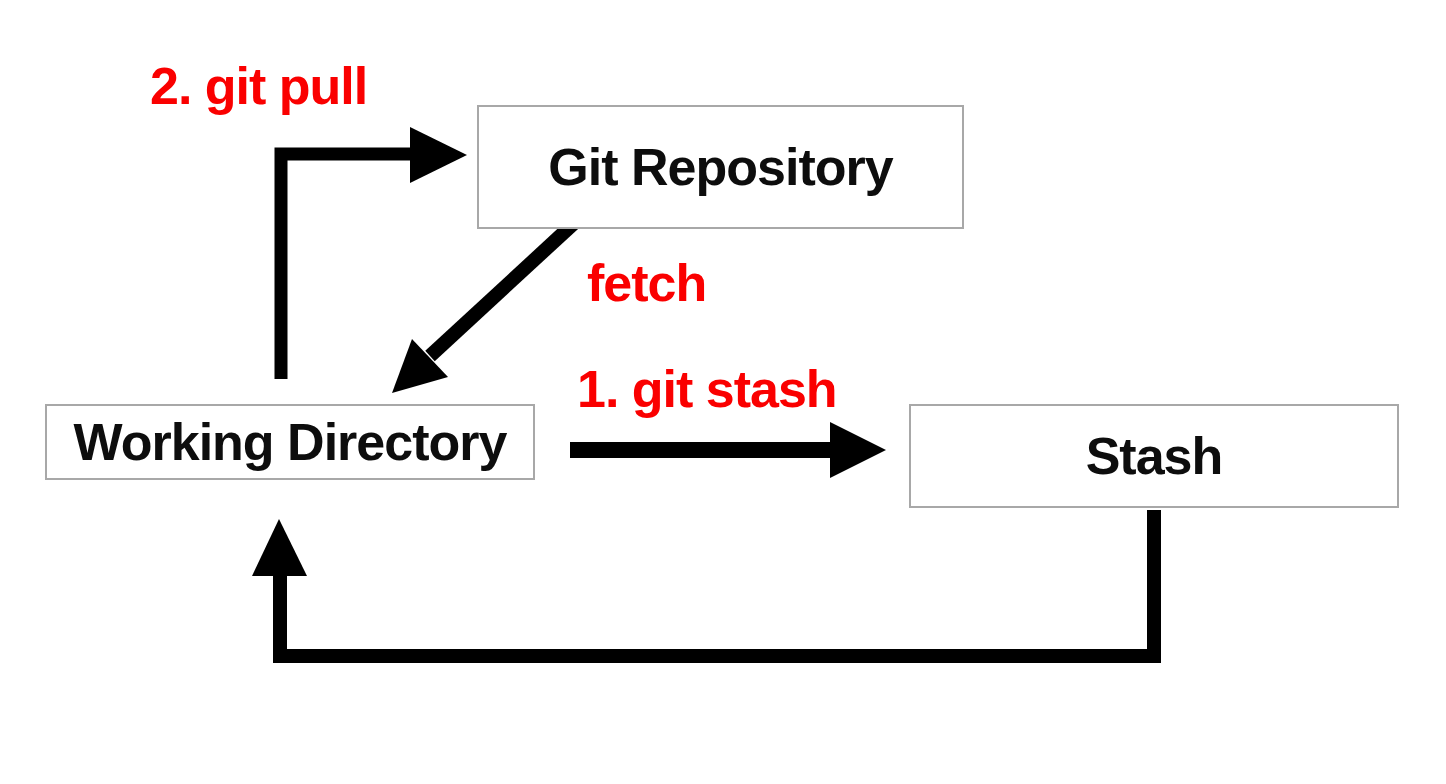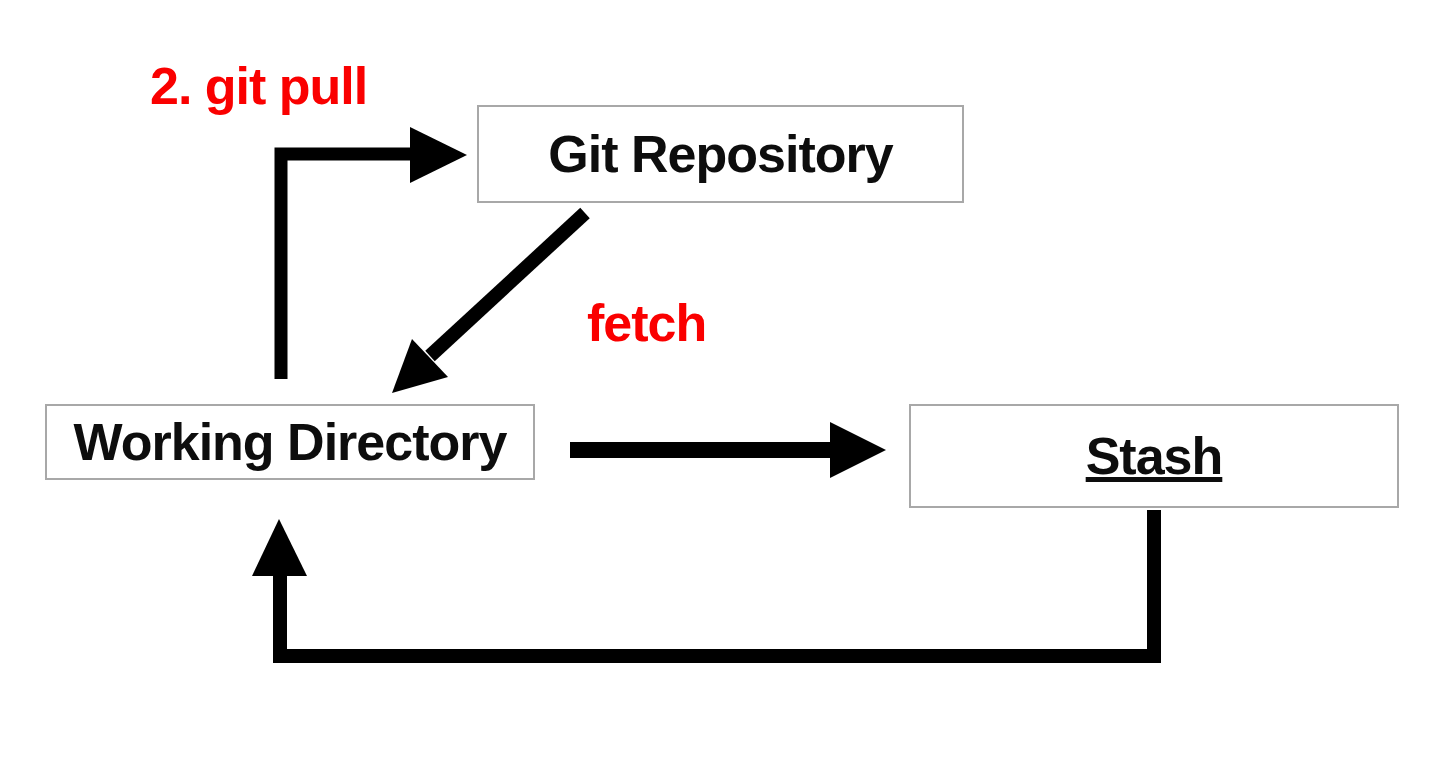--- a/index.html
+++ b/index.html
@@ -29,35 +29,35 @@
     border: 2px solid #a8a8a8;
     display: flex;
     align-items: center;
     justify-content: center;
     font-size: 52px;
     font-weight: bold;
     color: #0d0d0d;
     letter-spacing: -1px;
     white-space: nowrap;
   }
-  .node-repo  { left: 477px; top: 105px; width: 487px; height: 98px;  }
+  .node-repo  { left: 477px; top: 105px; width: 487px; height: 124px;  }
   .node-wd    { left: 45px;  top: 404px; width: 490px; height: 76px; }
-  .node-stash { left: 909px; top: 404px; width: 490px; height: 104px; text-decoration: underline; }
+  .node-stash { left: 909px; top: 404px; width: 490px; height: 104px; }
 
   .edge-label {
     position: absolute;
     font-size: 52px;
     font-weight: bold;
     color: #fa0000;
     letter-spacing: -1px;
     white-space: nowrap;
     line-height: 1;
   }
   .label-pull  { left: 150px; top: 60px;  }
-  .label-fetch { left: 587px; top: 257px; margin-top: 40px; }
+  .label-fetch { left: 587px; top: 257px; }
   .label-stash { left: 577px; top: 363px; }
   .label-pop   { left: 585px; top: 693px; }
 
   .arrow-stroke {
     fill: none;
     stroke: #000000;
   }
   .arrow-head {
     fill: #000000;
     stroke: none;
@@ -100,15 +100,16 @@
   </div>
 
   <div class="node node-stash">
     <span>Stash</span>
   </div>
 
   <div class="edge-label label-pull">2. git pull</div>
 
   <div class="edge-label label-fetch">fetch</div>
 
+  <div class="edge-label label-stash">1. git stash</div>
 
 
 </div>
 
 </body></html>

